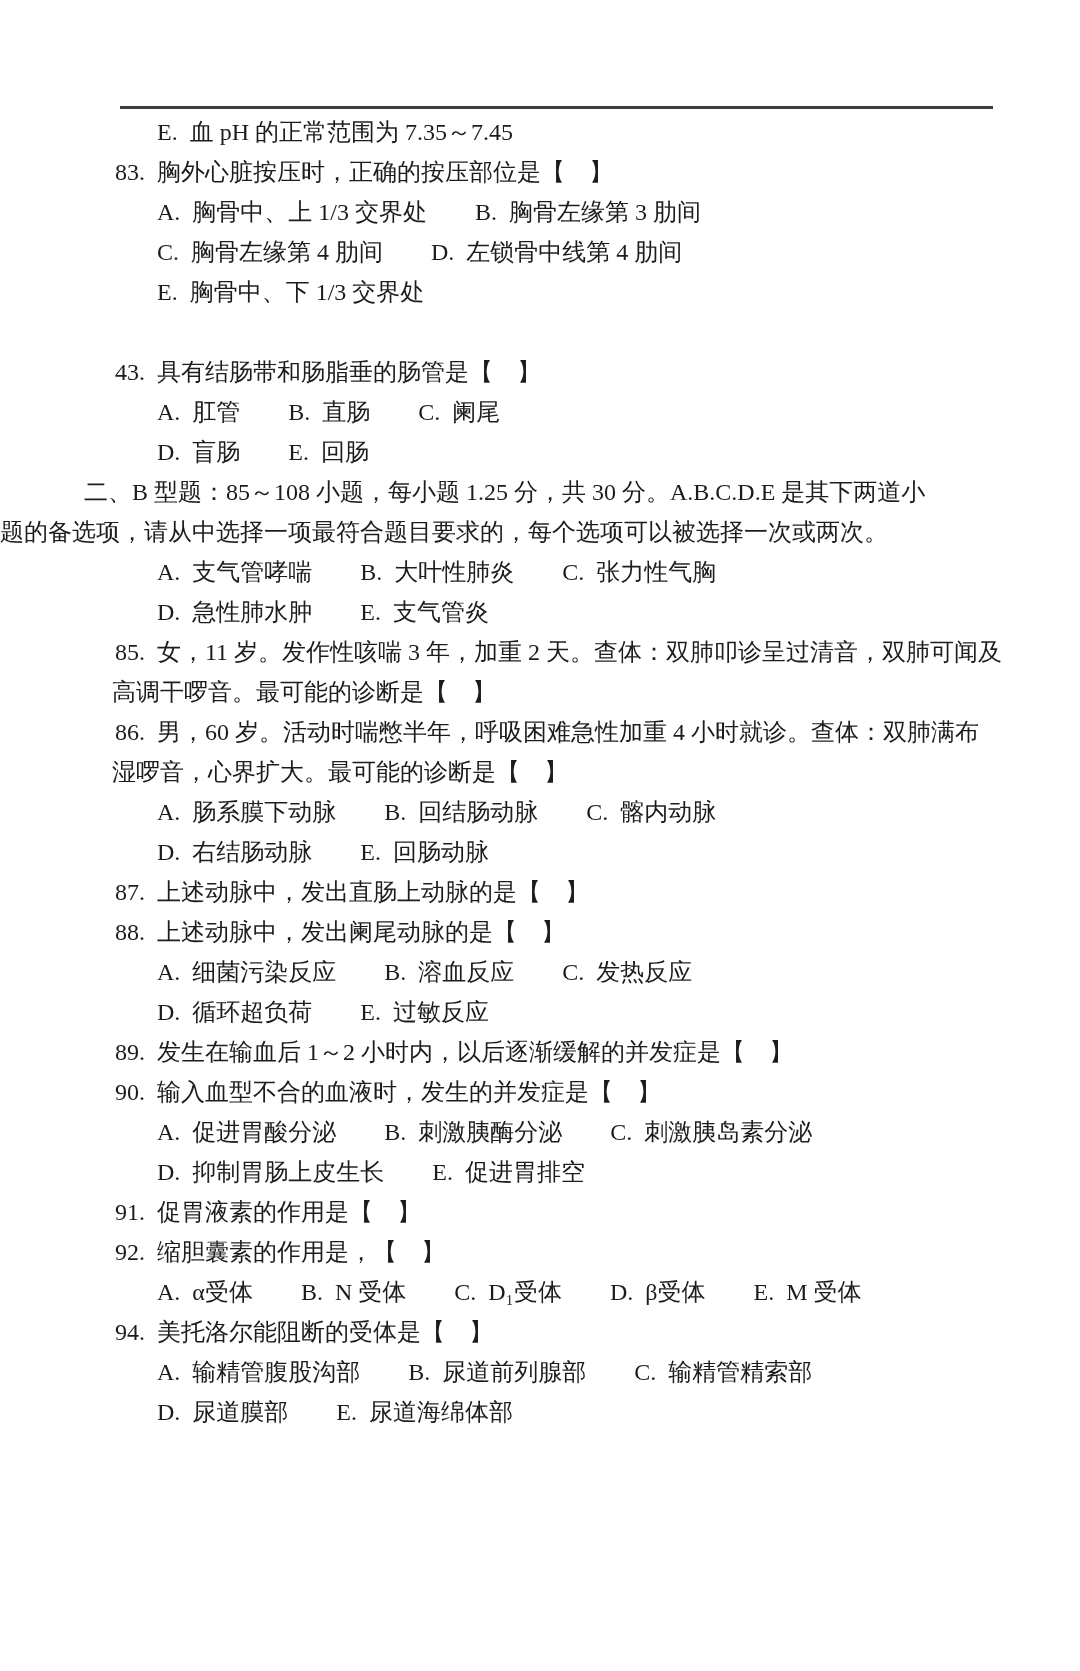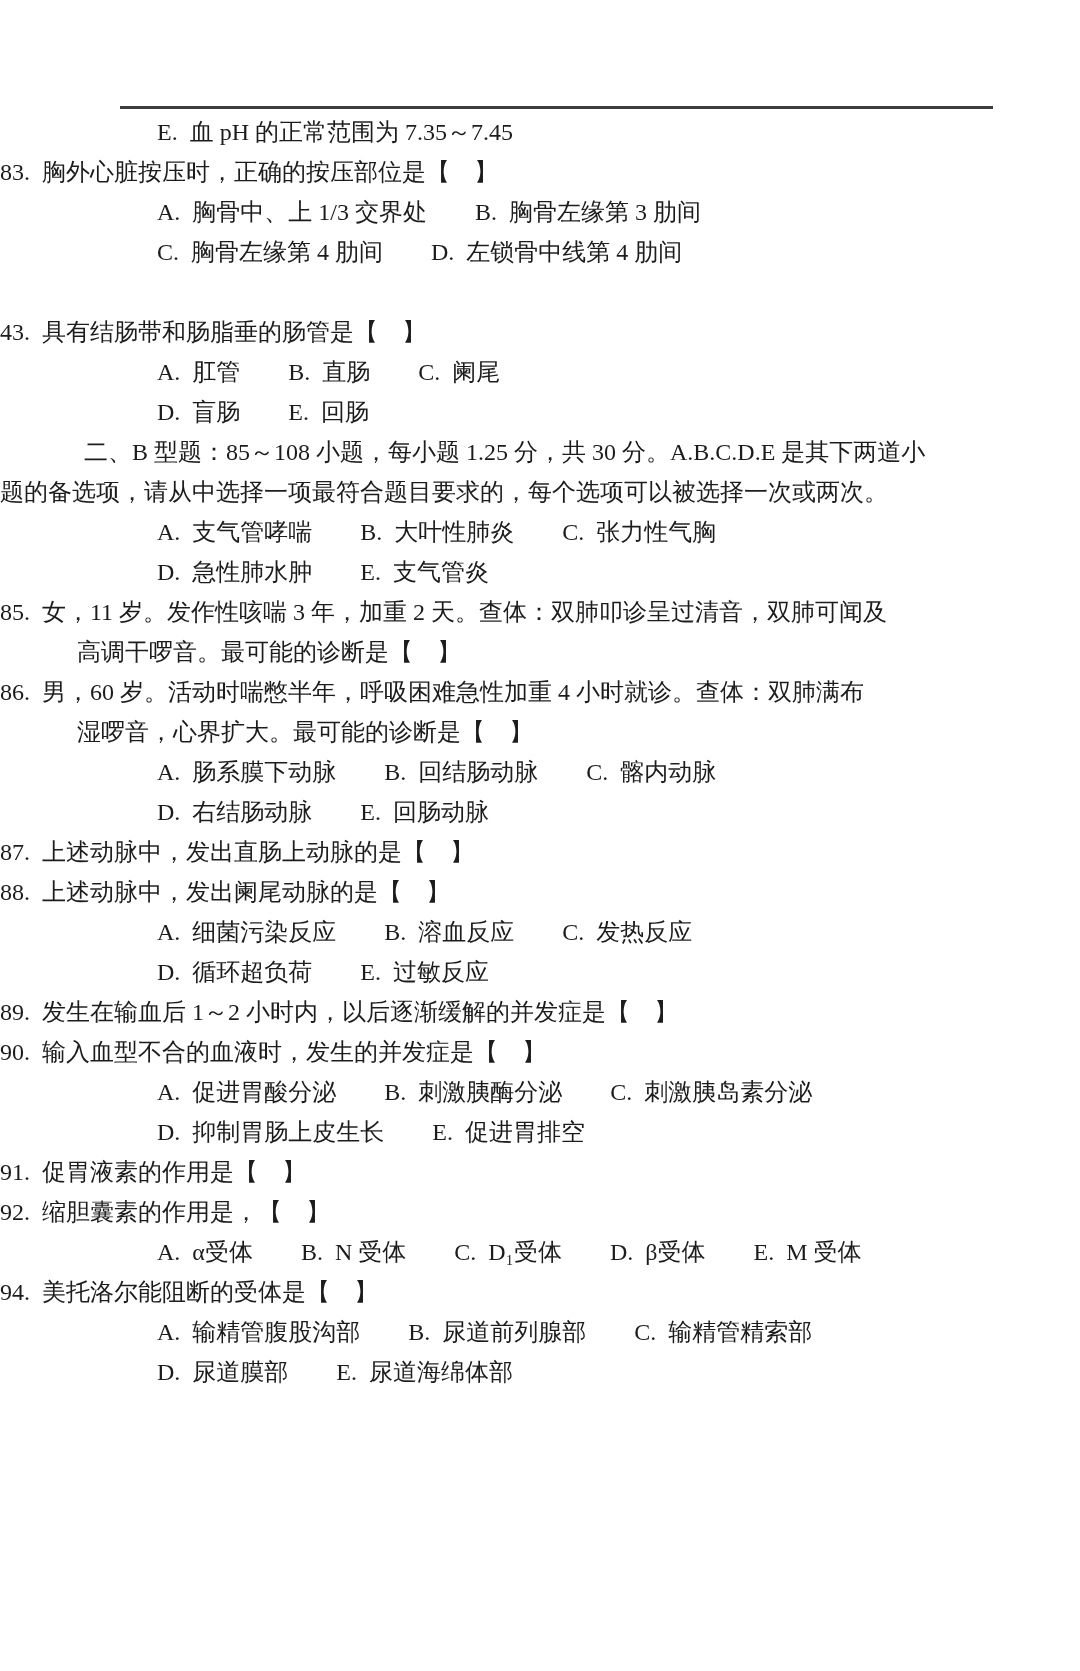--- a/index.html
+++ b/index.html
@@ -25,41 +25,42 @@
     top: 112px;
     left: 0;
     width: 970px;
   }
   .line {
     height: 40px;
     line-height: 40px;
     font-size: 24px;
     white-space: pre;
   }
-  .q         { }
+  .q         { padding-left: 115px; }
   .opt       { padding-left: 157px; }
-  .cont      { padding-left: 77px; }
+  .cont      { padding-left: 112px; }
   .para      {  }
   .para-first{ padding-left: 84px; }
   .spacer    { height: 40px; }
   .seg { display: inline-block; white-space: pre; }
   .seg:not(:last-child) { margin-right: 48px; }
 </style>
 </head>
 <body>
 
 <div class="top-rule"></div>
 
 <main class="content">
 
   <div class="line opt"><span class="seg">E.  血 pH 的正常范围为 7.35～7.45</span></div>
 
   <div class="line q"><span class="seg">83.  胸外心脏按压时，正确的按压部位是【　】</span></div>
   <div class="line opt"><span class="seg">A.  胸骨中、上 1/3 交界处</span><span class="seg">B.  胸骨左缘第 3 肋间</span></div>
   <div class="line opt"><span class="seg">C.  胸骨左缘第 4 肋间</span><span class="seg">D.  左锁骨中线第 4 肋间</span></div>
+  <div class="line opt"><span class="seg">E.  胸骨中、下 1/3 交界处</span></div>
 
   <div class="line spacer"></div>
 
   <div class="line q"><span class="seg">43.  具有结肠带和肠脂垂的肠管是【　】</span></div>
   <div class="line opt"><span class="seg">A.  肛管</span><span class="seg">B.  直肠</span><span class="seg">C.  阑尾</span></div>
   <div class="line opt"><span class="seg">D.  盲肠</span><span class="seg">E.  回肠</span></div>
 
   <div class="line para-first"><span class="seg">二、B 型题：85～108 小题，每小题 1.25 分，共 30 分。A.B.C.D.E 是其下两道小</span></div>
   <div class="line para"><span class="seg">题的备选项，请从中选择一项最符合题目要求的，每个选项可以被选择一次或两次。</span></div>
 

